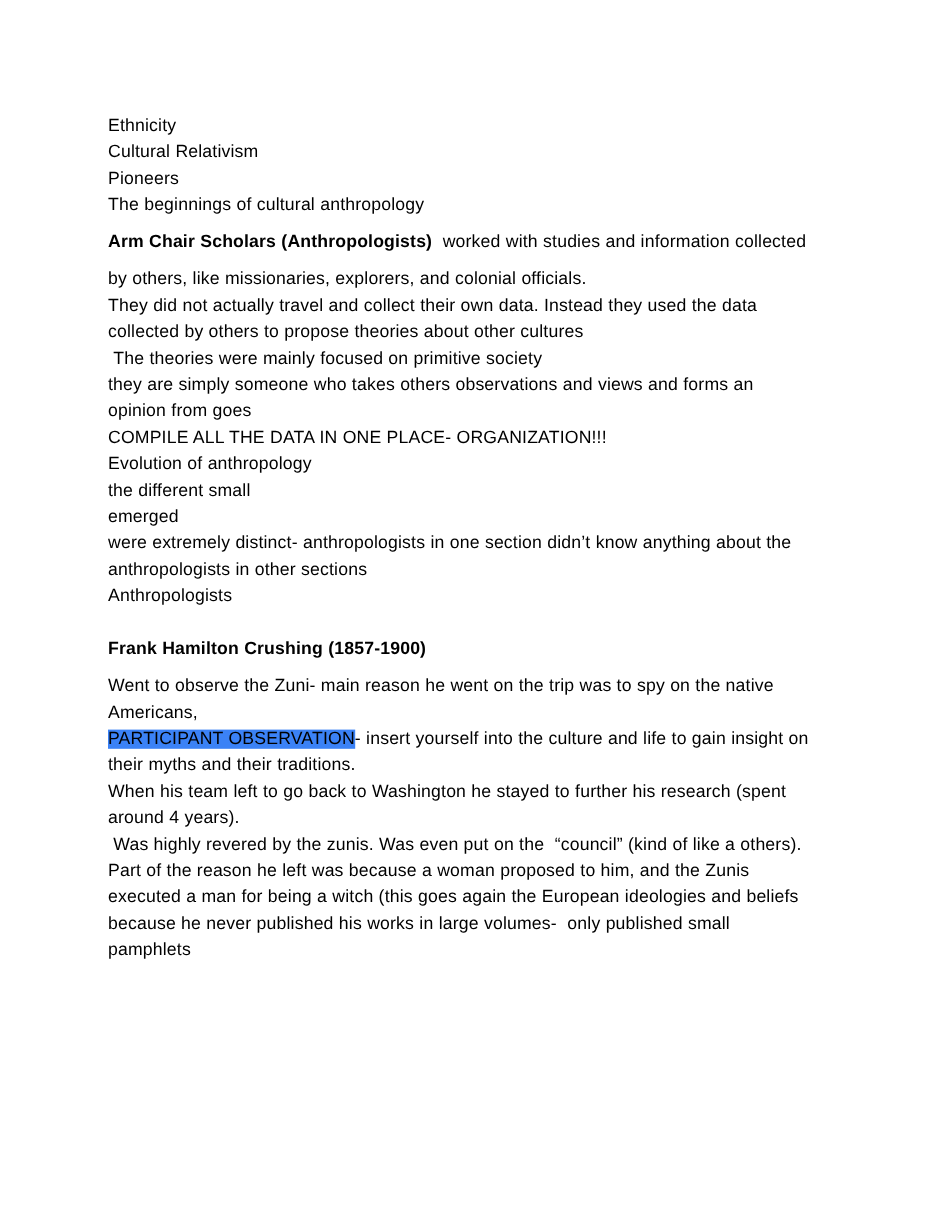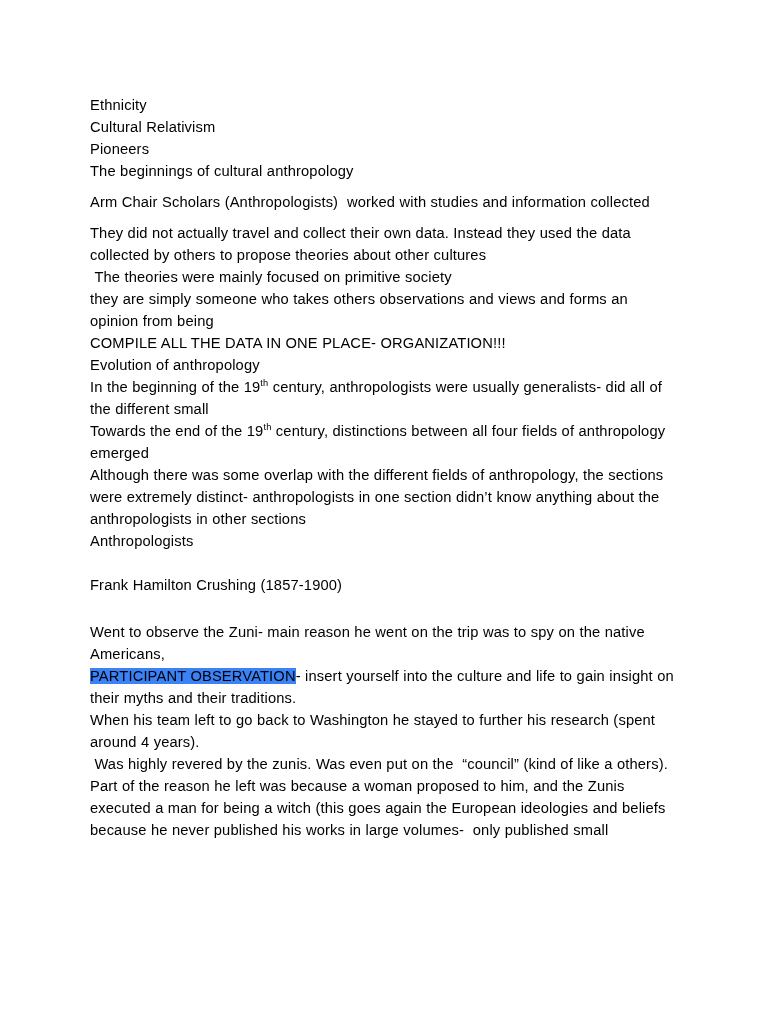--- a/index.html
+++ b/index.html
@@ -32,24 +32,24 @@
     font-size: 14.7px;
     line-height: 22px;
     letter-spacing: 0.01em;
     white-space: pre-wrap;
     word-spacing: 0.01em;
   }
   .gap-before {
     margin-top: 22px;
   }
   .gap-after {
-    margin-bottom: 25px;
+    margin-bottom: 9px;
   }
   .bold {
-    font-weight: normal;
+    font-weight: bold;
   }
   .hl {
     background-color: #3b82f6;
   }
   sup {
     font-size: 0.63em;
     vertical-align: super;
     line-height: 0;
   }
   .para-spaced {
@@ -61,49 +61,48 @@
 
 <div class="page">
   <div class="doc-body">
 
     <div class="ln">Ethnicity</div>
     <div class="ln">Cultural Relativism</div>
     <div class="ln">Pioneers</div>
     <div class="ln">The beginnings of cultural anthropology</div>
 
     <div class="ln para-spaced"><span class="bold">Arm Chair Scholars (Anthropologists)</span><span>  worked with studies and information collected</span></div>
+    <div class="ln">by others, like missionaries, explorers, and colonial officials.</div>
 
     <div class="ln">They did not actually travel and collect their own data. Instead they used the data</div>
     <div class="ln">collected by others to propose theories about other cultures</div>
     <div class="ln"> The theories were mainly focused on primitive society</div>
     <div class="ln">they are simply someone who takes others observations and views and forms an</div>
-    <div class="ln">opinion from being</div>
+    <div class="ln">opinion from goes</div>
     <div class="ln">COMPILE ALL THE DATA IN ONE PLACE- ORGANIZATION!!!</div>
     <div class="ln">Evolution of anthropology</div>
 
-    <div class="ln"><span>In the beginning of the 19</span><sup>th</sup><span> century, anthropologists were usually generalists- did all of</span></div>
     <div class="ln">the different small</div>
 
-    <div class="ln"><span>Towards the end of the 19</span><sup>th</sup><span> century, distinctions between all four fields of anthropology</span></div>
     <div class="ln">emerged</div>
 
-    <div class="ln">Although there was some overlap with the different fields of anthropology, the sections</div>
     <div class="ln">were extremely distinct- anthropologists in one section didn’t know anything about the</div>
     <div class="ln">anthropologists in other sections</div>
     <div class="ln">Anthropologists</div>
 
     <div class="ln bold gap-before gap-after">Frank Hamilton Crushing (1857-1900)</div>
 
     <div class="ln">Went to observe the Zuni- main reason he went on the trip was to spy on the native</div>
     <div class="ln">Americans,</div>
 
     <div class="ln"><span class="hl">PARTICIPANT OBSERVATION</span><span>- insert yourself into the culture and life to gain insight on</span></div>
     <div class="ln">their myths and their traditions.</div>
 
     <div class="ln">When his team left to go back to Washington he stayed to further his research (spent</div>
     <div class="ln">around 4 years).</div>
     <div class="ln"> Was highly revered by the zunis. Was even put on the  “council” (kind of like a others).</div>
     <div class="ln">Part of the reason he left was because a woman proposed to him, and the Zunis</div>
     <div class="ln">executed a man for being a witch (this goes again the European ideologies and beliefs</div>
     <div class="ln">because he never published his works in large volumes-  only published small</div>
+    <div class="ln">pamphlets</div>
 
   </div>
 </div>
 
 </body></html>

